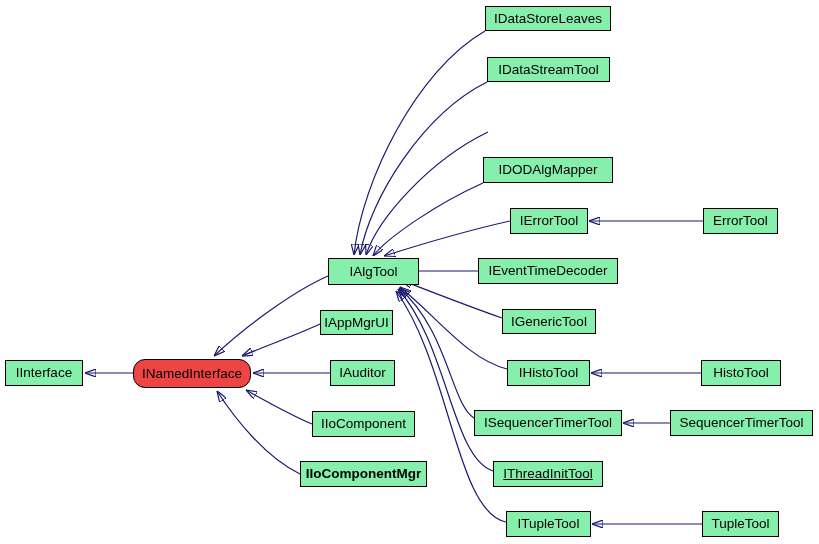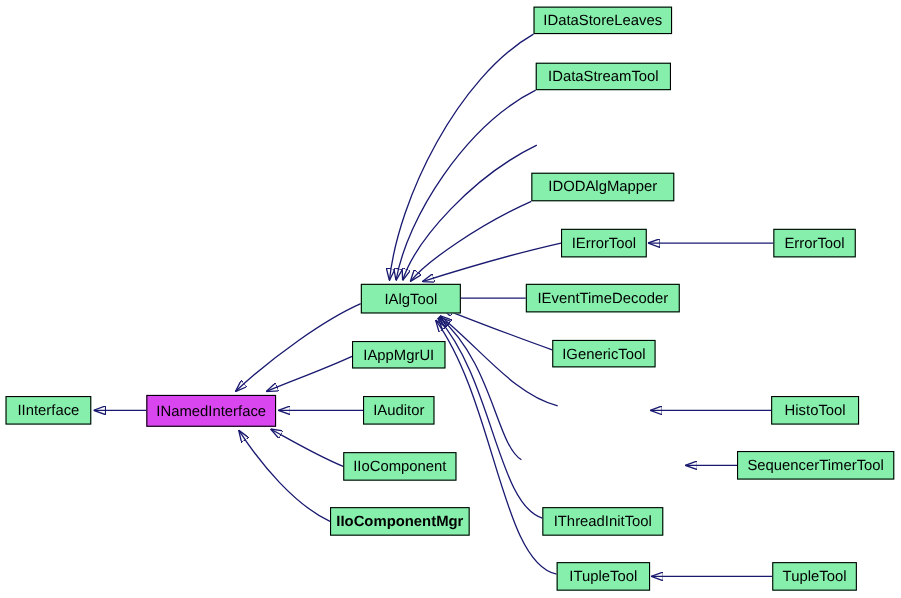--- a/index.html
+++ b/index.html
@@ -24,21 +24,21 @@
     border: 1.5px solid #000000;
     color: #000000;
     display: flex;
     align-items: center;
     justify-content: center;
     font-size: 13.5px;
     line-height: 1;
     white-space: nowrap;
     cursor: pointer;
   }
-  .node.highlight { background: #d946ef; }
+  .node.highlight { background: #ef4444; border-radius: 12px; }
 </style>
 </head>
 <body>
 
 <div class="stage">
 
   <svg class="edges" viewBox="0 0 819 544" xmlns="http://www.w3.org/2000/svg">
     <defs>
       <marker id="arrow" markerUnits="userSpaceOnUse" markerWidth="11" markerHeight="8" refX="11" refY="4" orient="auto">
         <path d="M0,0 L11,4 L0,8 Z" fill="#191970" stroke="none"></path>
@@ -66,21 +66,21 @@
     <path d="M 670,423 L 623,423" marker-end="url(#arrow)"></path>
     <path d="M 702,524 L 592,524" marker-end="url(#arrow)"></path>
   </svg>
 
   <div class="node" style="left:5px; top:360px; width:78px; height:26px;">IInterface</div>
 
   <div class="node highlight" style="left:133px; top:359px; width:118px; height:29px;">INamedInterface</div>
 
   <div class="node" style="left:328px; top:258px; width:91px; height:27px;">IAlgTool</div>
 
-  <div class="node" style="left:320px; top:310px; width:85px; height:25px;">IAppMgrUI</div>
+  <div class="node" style="left:320px; top:310px; width:73px; height:25px;">IAppMgrUI</div>
 
   <div class="node" style="left:330px; top:360px; width:65px; height:26px;">IAuditor</div>
 
   <div class="node" style="left:312px; top:411px; width:103px; height:26px;">IIoComponent</div>
 
   <div class="node" style="left:300px; top:461px; width:127px; height:26px;font-weight:bold;">IIoComponentMgr</div>
 
   <div class="node" style="left:485px; top:6px; width:126px; height:25px;">IDataStoreLeaves</div>
 
   <div class="node" style="left:487px; top:57px; width:123px; height:25px;">IDataStreamTool</div>
@@ -89,25 +89,27 @@
   <div class="node" style="left:483px; top:157px; width:130px; height:26px;">IDODAlgMapper</div>
 
   <div class="node" style="left:510px; top:208px; width:78px; height:26px;">IErrorTool</div>
 
   <div class="node" style="left:703px; top:208px; width:75px; height:26px;">ErrorTool</div>
 
   <div class="node" style="left:478px; top:258px; width:140px; height:26px;">IEventTimeDecoder</div>
 
   <div class="node" style="left:502px; top:309px; width:94px; height:25px;">IGenericTool</div>
 
+  <div class="node" style="left:507px; top:360px; width:83px; height:26px;">IHistoTool</div>
 
   <div class="node" style="left:701px; top:360px; width:80px; height:26px;">HistoTool</div>
 
+  <div class="node" style="left:474px; top:410px; width:148px; height:26px;">ISequencerTimerTool</div>
 
   <div class="node" style="left:670px; top:410px; width:143px; height:26px;">SequencerTimerTool</div>
 
-  <div class="node" style="left:493px; top:461px; width:110px; height:26px;">IThreadInitTool</div>
+  <div class="node" style="left:493px; top:461px; width:110px; height:26px;text-decoration:underline;">IThreadInitTool</div>
 
   <div class="node" style="left:506px; top:511px; width:85px; height:26px;">ITupleTool</div>
 
   <div class="node" style="left:702px; top:511px; width:77px; height:26px;">TupleTool</div>
 
 </div>
 
 </body></html>

